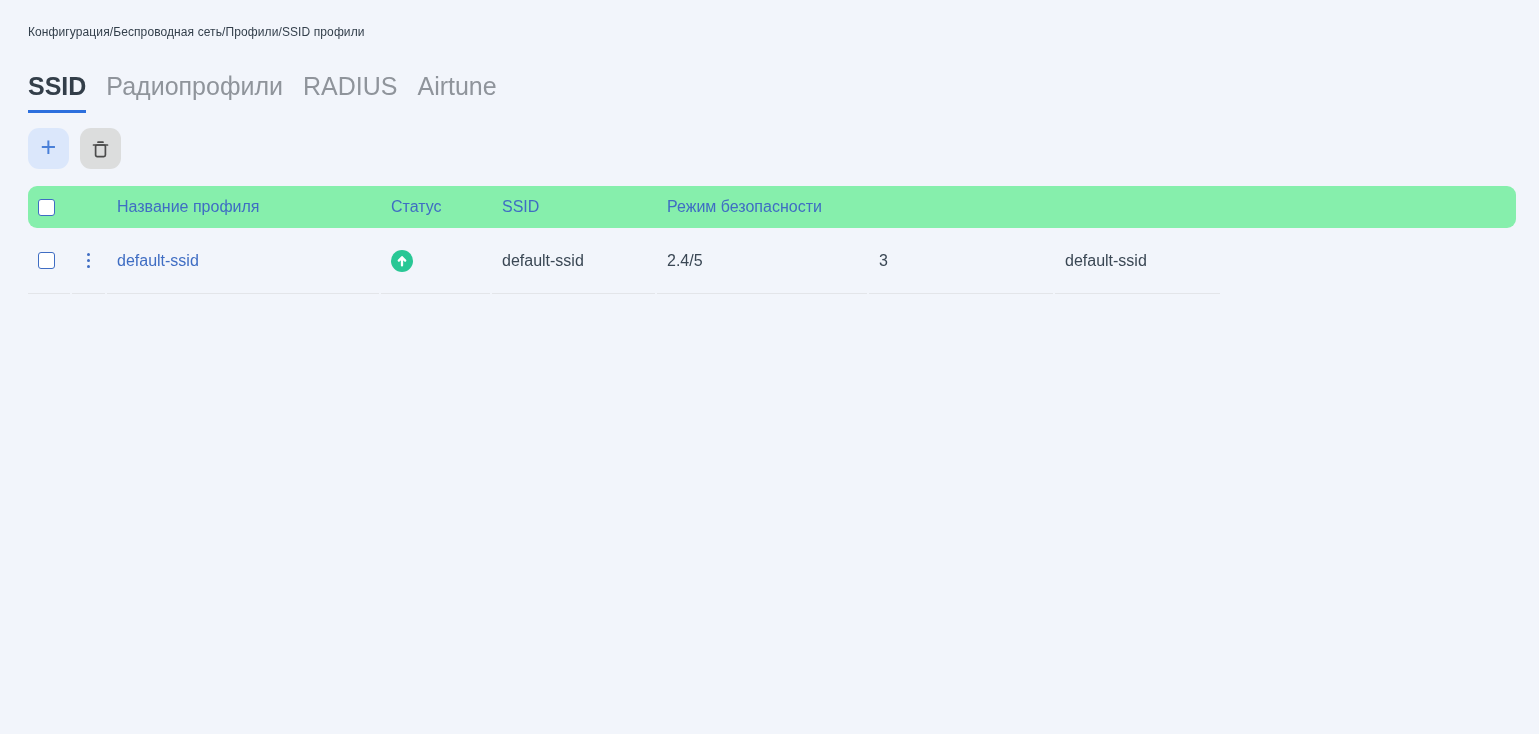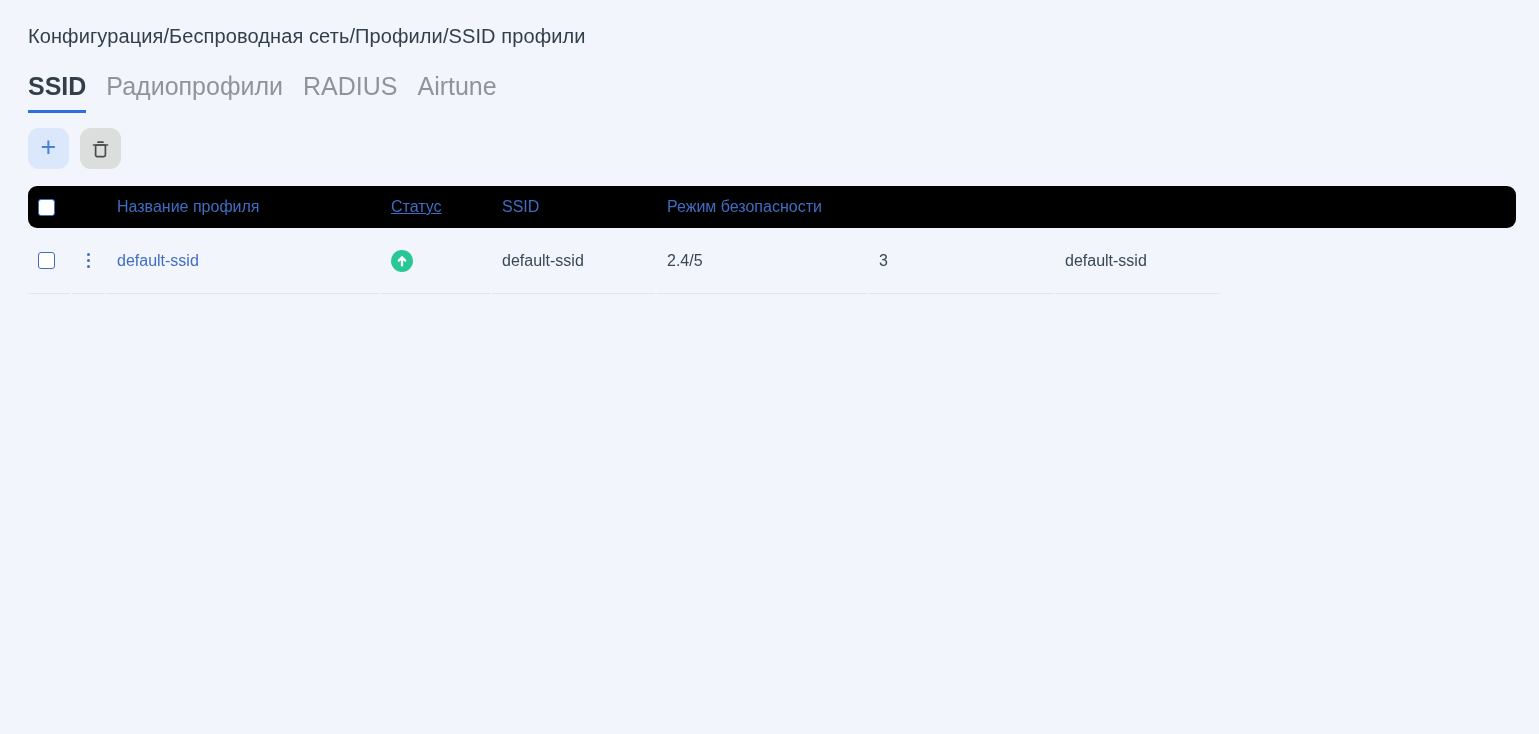--- a/index.html
+++ b/index.html
@@ -8,21 +8,21 @@
     font-family: "Liberation Sans", sans-serif;
     background: #f2f5fb;
     color: #3a4754;
     overflow: hidden;
   }
   .page { position: relative; width: 1539px; height: 734px; background: #f2f5fb; }
 
   
   .breadcrumb {
     position: absolute; left: 28px; top: 25px;
-    font-size: 20px; color: #333f4b; letter-spacing: 0.1px;
+    font-size: 12px; color: #333f4b; letter-spacing: 0.1px;
   }
 
   
   .tabs {
     position: absolute; left: 28px; top: 72px;
     display: flex; gap: 20px; align-items: flex-end;
   }
   .tab {
     font-size: 25px; font-weight: 500; color: #8f949b;
     padding-bottom: 9px; cursor: pointer; white-space: nowrap;
@@ -40,32 +40,32 @@
     display: flex; align-items: center; justify-content: center; cursor: pointer;
   }
   .tool-btn.add { background: #dbe7fb; }
   .tool-btn.add .plus { color: #4a80d8; font-size: 27px; font-weight: 400; line-height: 1; margin-top: -2px; }
   .tool-btn.delete { background: #dcdddd; }
 
   
   .table { position: absolute; left: 28px; top: 186px; width: 1488px; }
   .thead {
     display: flex; align-items: center; height: 42px;
-    background: #000000; border-radius: 9px;
+    background: #86efac; border-radius: 9px;
   }
   .trow { display: flex; height: 66px; }
   .cell { padding-left: 10px; font-size: 16px; display: flex; align-items: center; height: 100%; }
   .trow .cell { border-bottom: 1px solid #e3e5e9; margin-right: 2px; }
   .trow .cell:last-child { margin-right: 0; }
   .thead .cell { color: #3f6dc3; }
   
   .thead .c1 { width: 44px; }  .trow .c1 { width: 42px; }
   .thead .c2 { width: 35px; }  .trow .c2 { width: 33px; justify-content: center; padding-left: 0; }
   .thead .c3 { width: 274px; } .trow .c3 { width: 272px; }
-  .thead .c4 { width: 111px; text-decoration: underline; } .trow .c4 { width: 109px; }
+  .thead .c4 { width: 111px; } .trow .c4 { width: 109px; }
   .thead .c5 { width: 165px; } .trow .c5 { width: 163px; }
   .thead .c6 { width: 212px; } .trow .c6 { width: 210px; }
   .thead .c7 { width: 186px; } .trow .c7 { width: 184px; }
   .thead .c8 { width: 296px; } .trow .c8 { width: 294px; }
   .thead .c9 { width: 165px; } .trow .c9 { width: 165px; }
 
   .checkbox {
     width: 17px; height: 17px; background: #ffffff;
     border: 1.5px solid #3f6dc3; border-radius: 3px; cursor: pointer; flex: none;
   }

